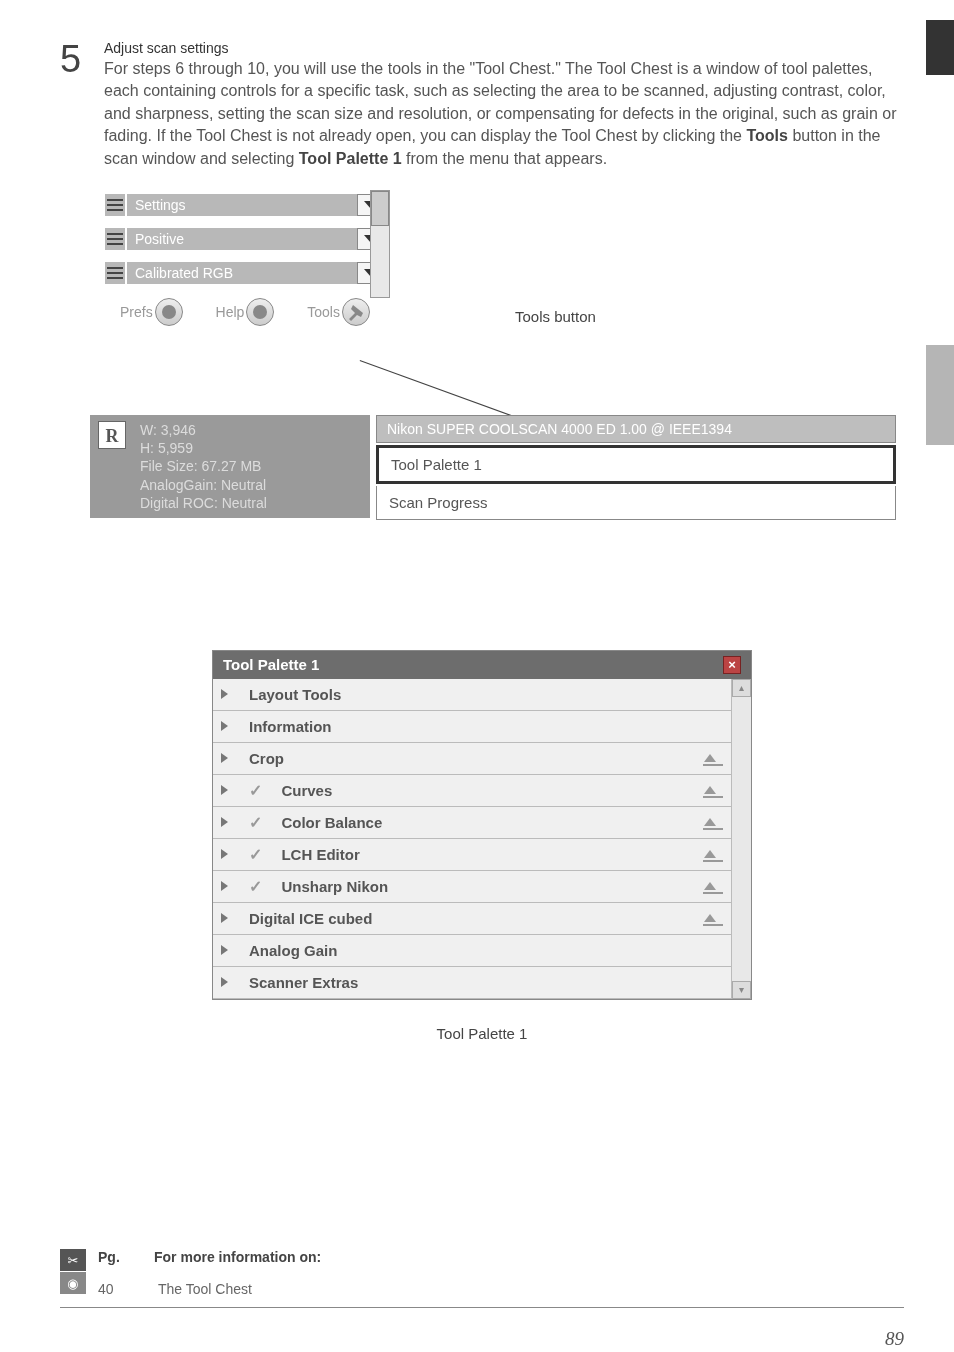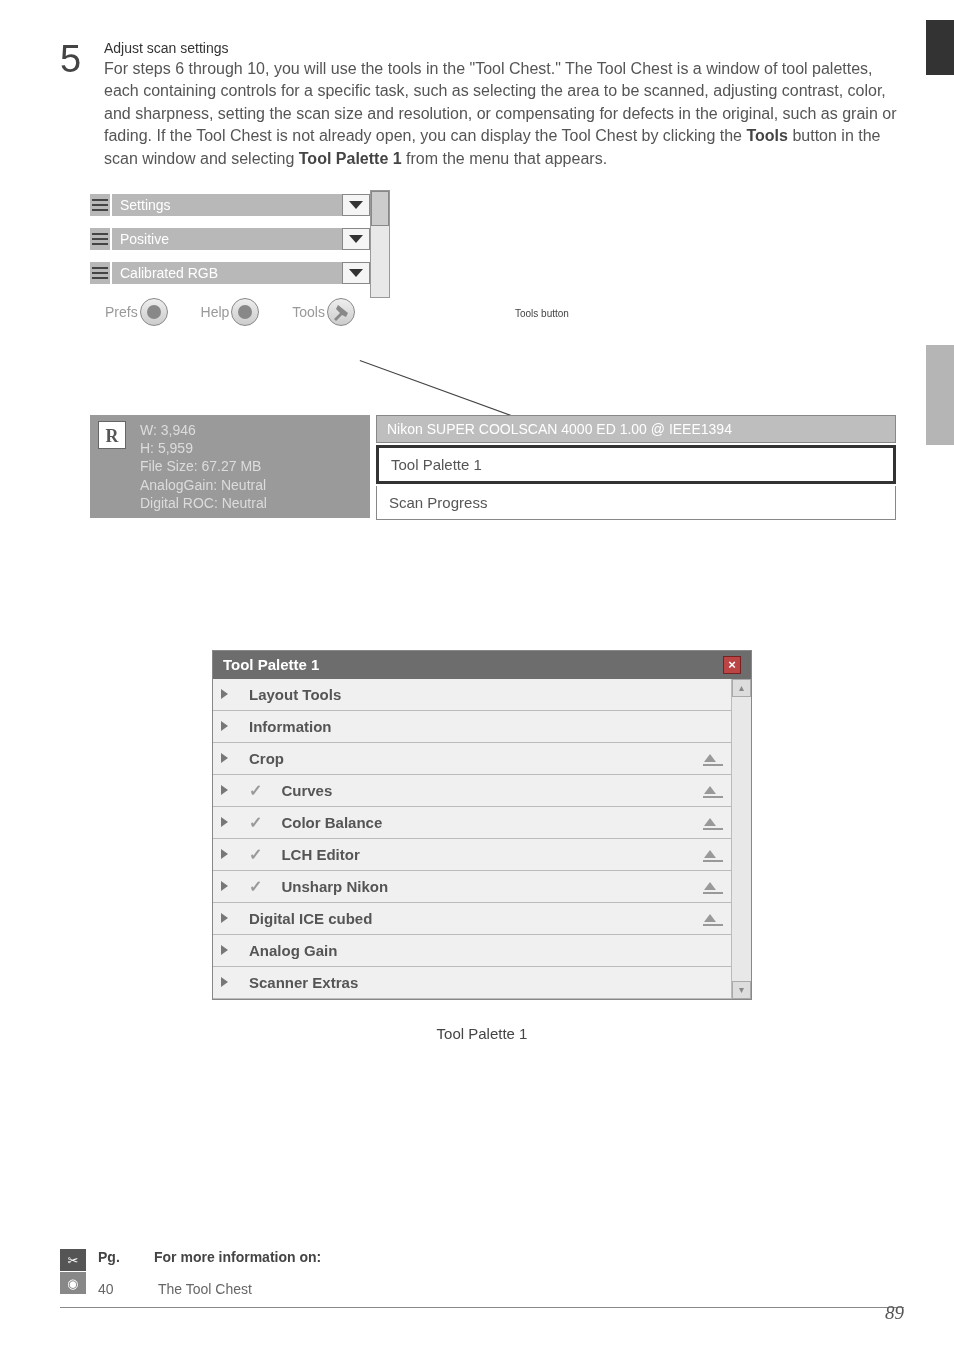--- a/index.html
+++ b/index.html
@@ -61,21 +61,21 @@
   .step-desc b { color: #444; }
 
   .figure-area {
     margin-top: 20px;
     margin-left: 30px;
     position: relative;
     height: 400px;
   }
   .settings-panel {
     position: absolute;
-    left: 0;
+    left: 15px;
     top: 0;
     width: 280px;
   }
   .combo {
     display: flex;
     align-items: center;
     height: 30px;
     margin-bottom: 4px;
   }
   .combo-icon {
@@ -181,21 +181,21 @@
     line-height: 28px;
     font-family: "Times New Roman", serif;
     border: 1px solid #666;
   }
 
   .tools-label {
     position: absolute;
     left: 425px;
     top: 118px;
     font-family: "Trebuchet MS", sans-serif;
-    font-size: 10px;
+    font-size: 15px;
     color: #444;
   }
   .tools-line {
     position: absolute;
     left: 270px;
     top: 170px;
     width: 178px;
     height: 50px;
     border-top: 1px solid #444;
     transform: rotate(20deg);
@@ -369,21 +369,21 @@
   .footer-line {
     position: absolute;
     bottom: 44px;
     left: 60px;
     right: 50px;
     height: 1px;
     background: #888;
   }
   .page-num {
     position: absolute;
-    bottom: 28px;
+    bottom: 2px;
     right: 50px;
     font-style: italic;
     font-family: Georgia, serif;
     font-size: 19px;
     color: #555;
   }
 </style>
 </head>
 <body>
 

